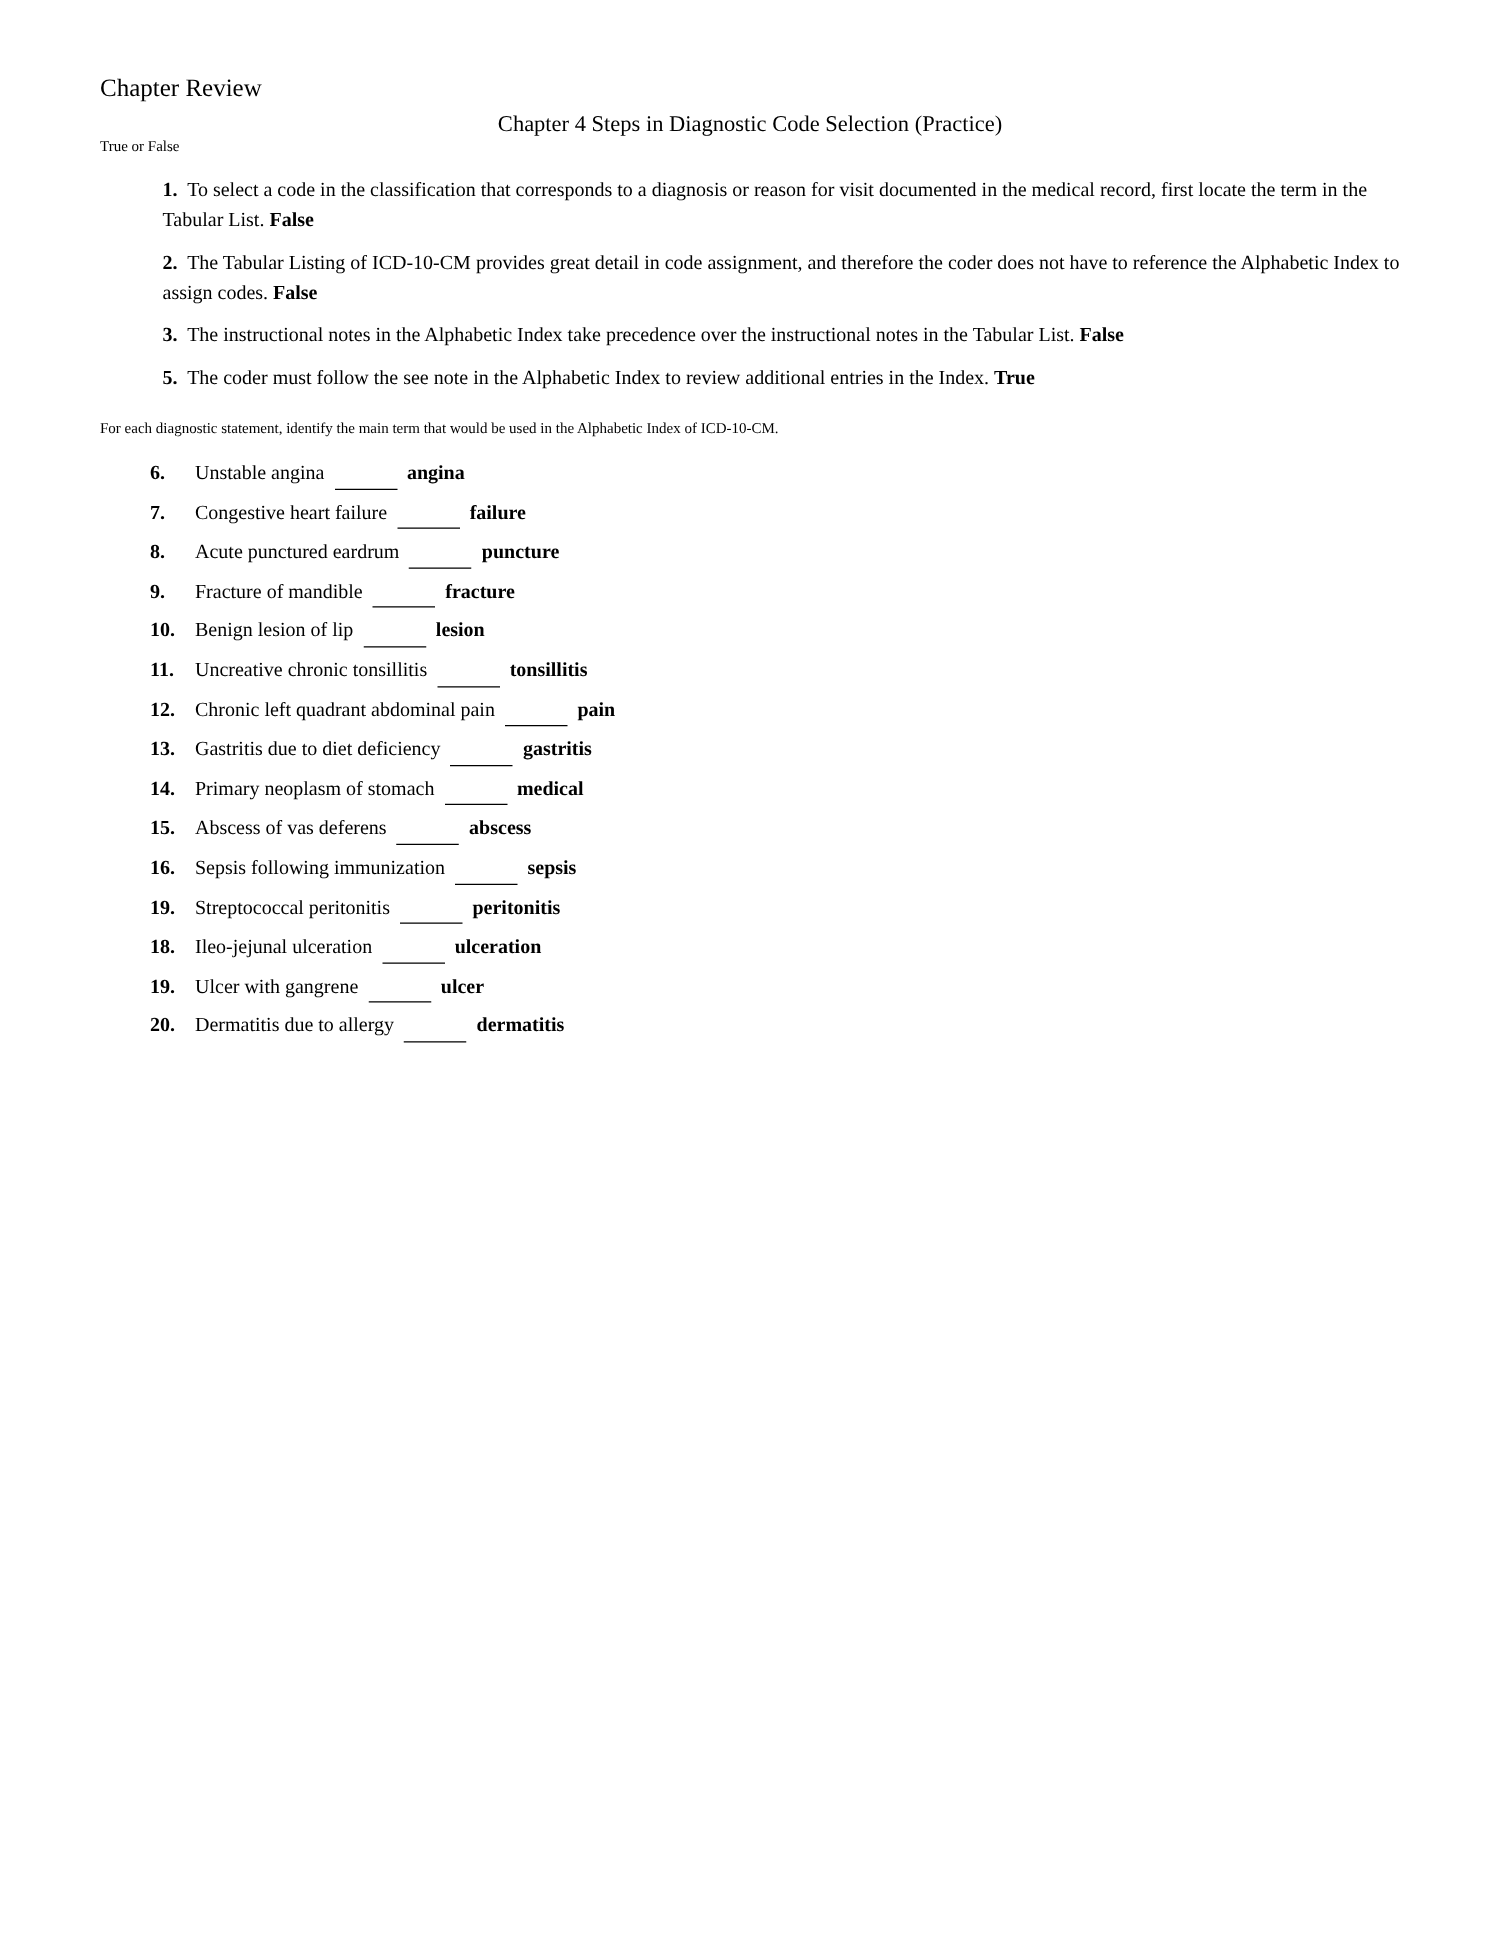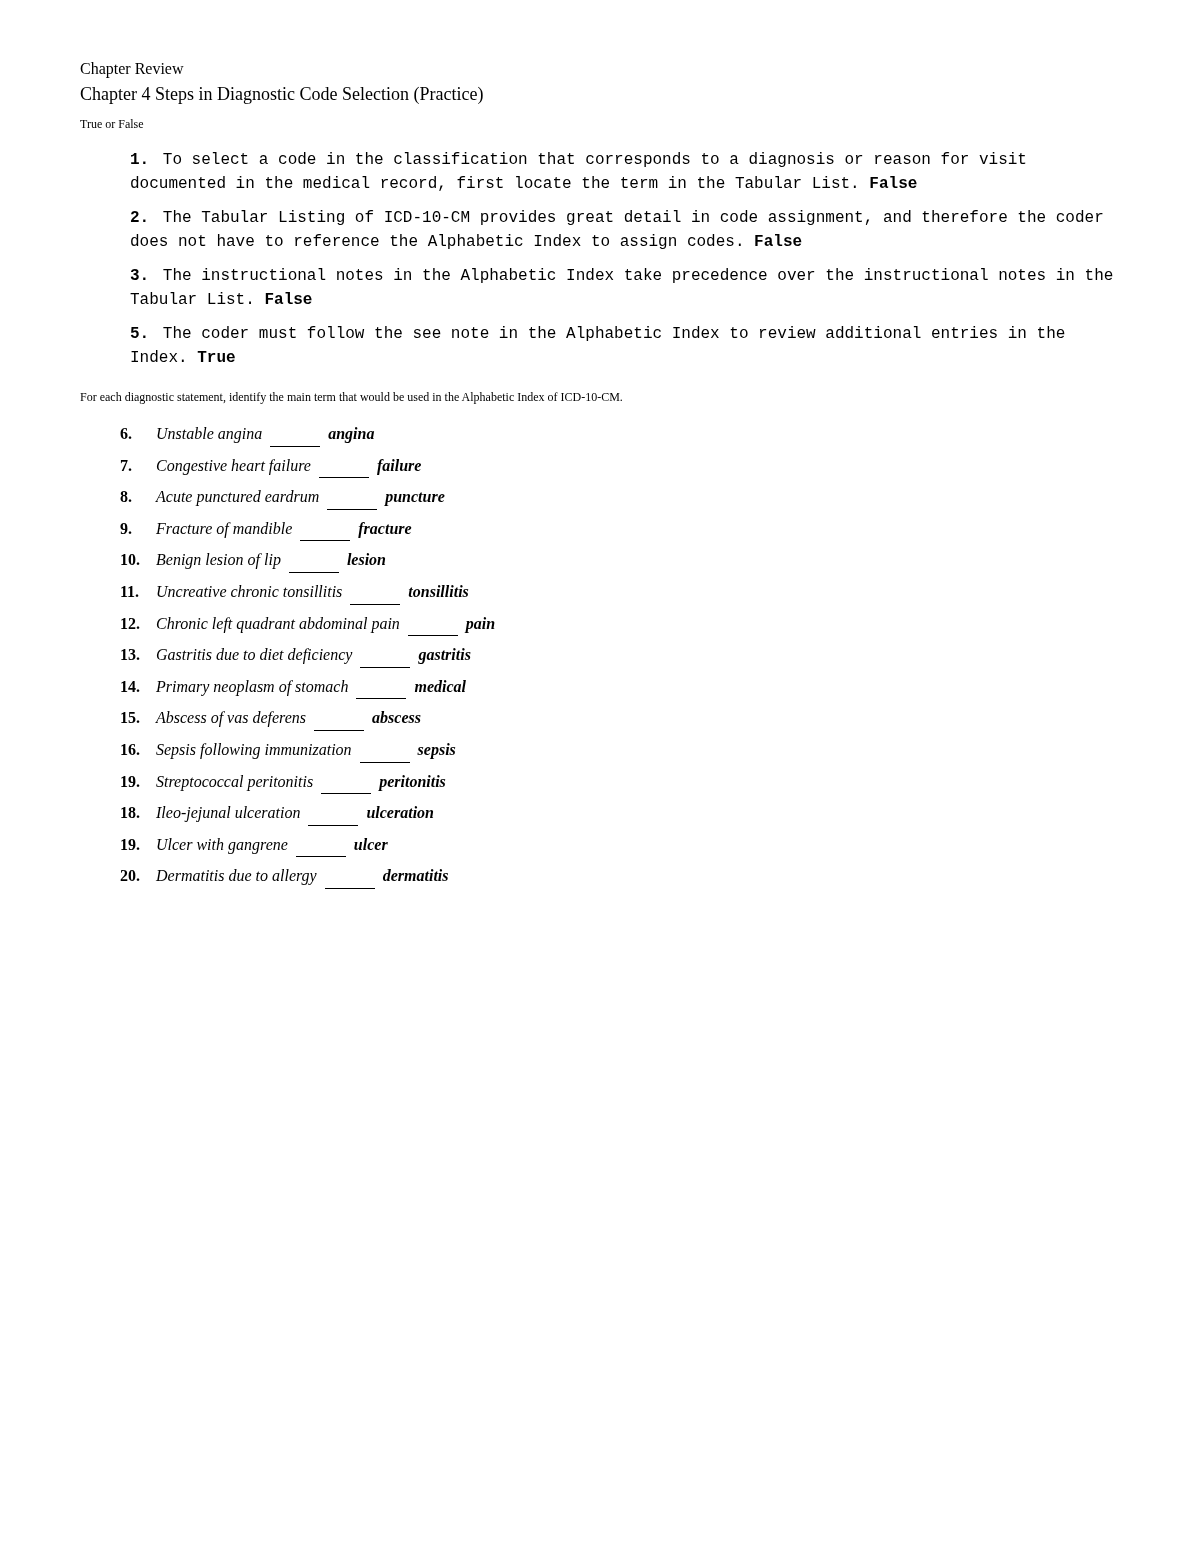--- a/index.html
+++ b/index.html
@@ -10,37 +10,35 @@
     body {
       background: #ffffff;
       font-family: 'Times New Roman', Times, serif;
       font-size: 16px;
       color: #000000;
       width: 1200px;
       min-height: 1553px;
       padding: 60px 80px 60px 80px;
     }
     .chapter-review-label {
-      font-size: 16px;
+      font-size: 20px;
       margin-bottom: 6px;
     }
     .chapter-title {
-      text-align: left;
+      text-align: center;
       font-size: 18px;
-      margin-bottom: 12px;
     }
     .section-label {
       font-size: 12px;
       margin-bottom: 16px;
     }
     .true-false-list {
       list-style: none;
       margin-left: 40px;
       margin-bottom: 20px;
-      font-family: Liberation Mono, monospace;
     }
     .true-false-list li {
       margin-bottom: 10px;
       font-size: 16px;
       line-height: 1.5;
       padding-left: 10px;
     }
     .true-false-list li .num {
       font-weight: bold;
       margin-right: 4px;
@@ -64,21 +62,20 @@
       display: flex;
       align-items: baseline;
     }
     .diagnostic-list li .num {
       font-weight: bold;
       min-width: 36px;
       display: inline-block;
     }
     .diagnostic-list li .text {
       flex: 1;
-      font-style: italic;
     }
     .blank {
       display: inline-block;
       width: 50px;
       border-bottom: 1px solid #000;
       margin: 0 4px;
       vertical-align: bottom;
     }
   </style>
 </head>

